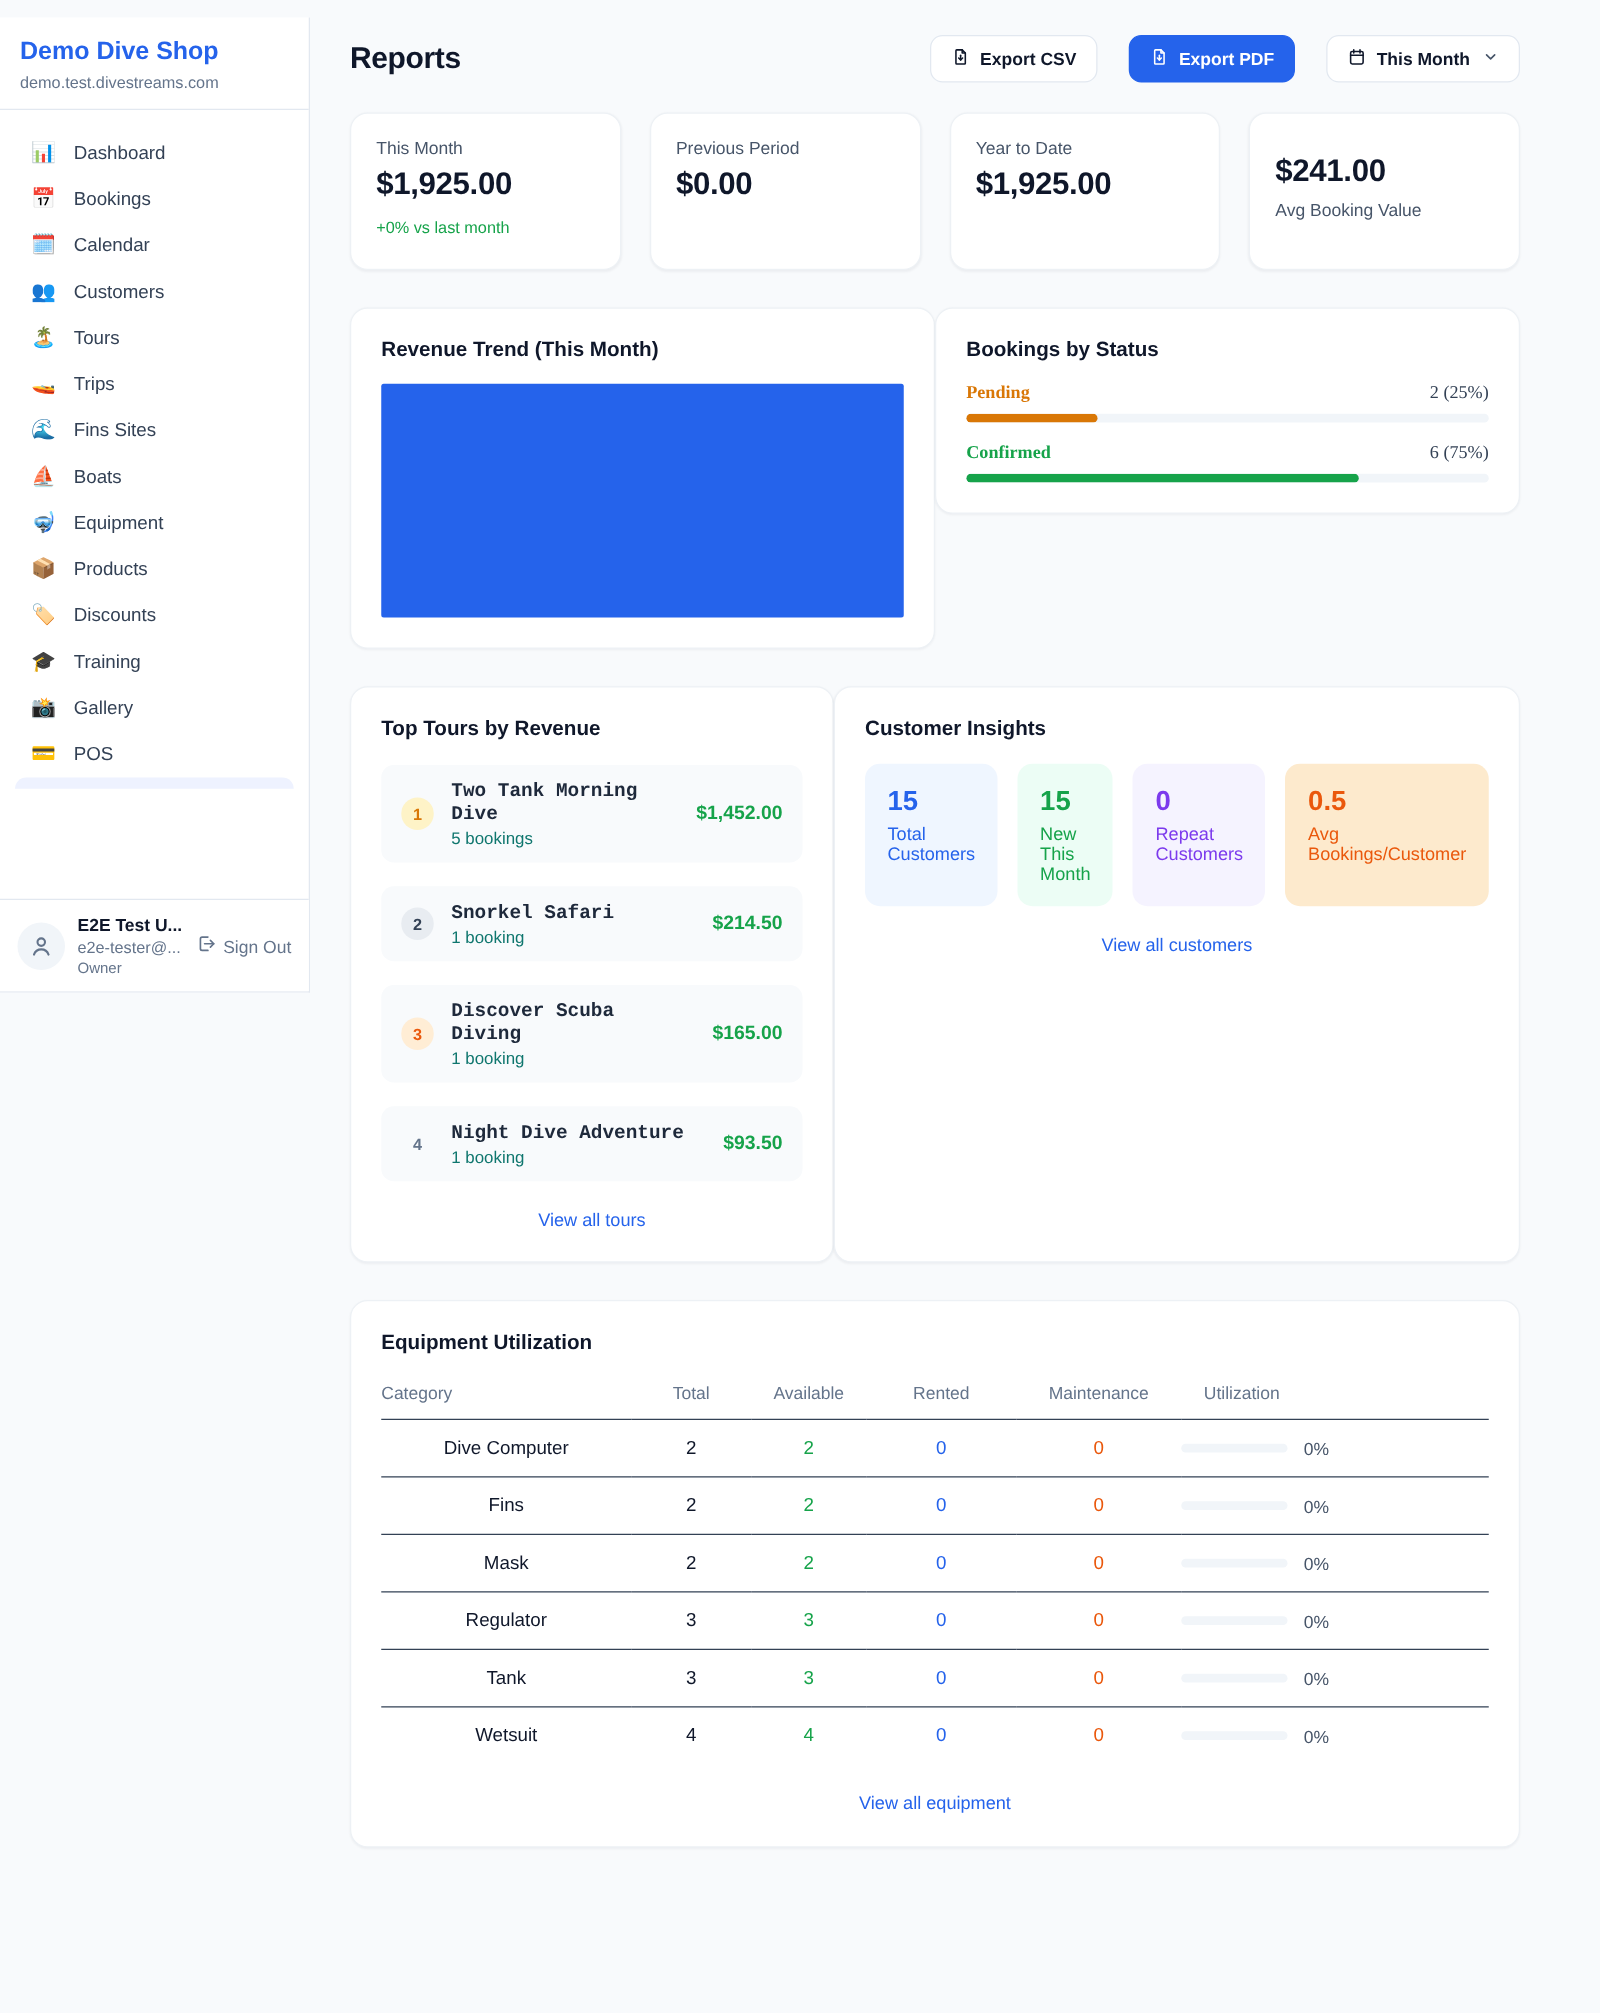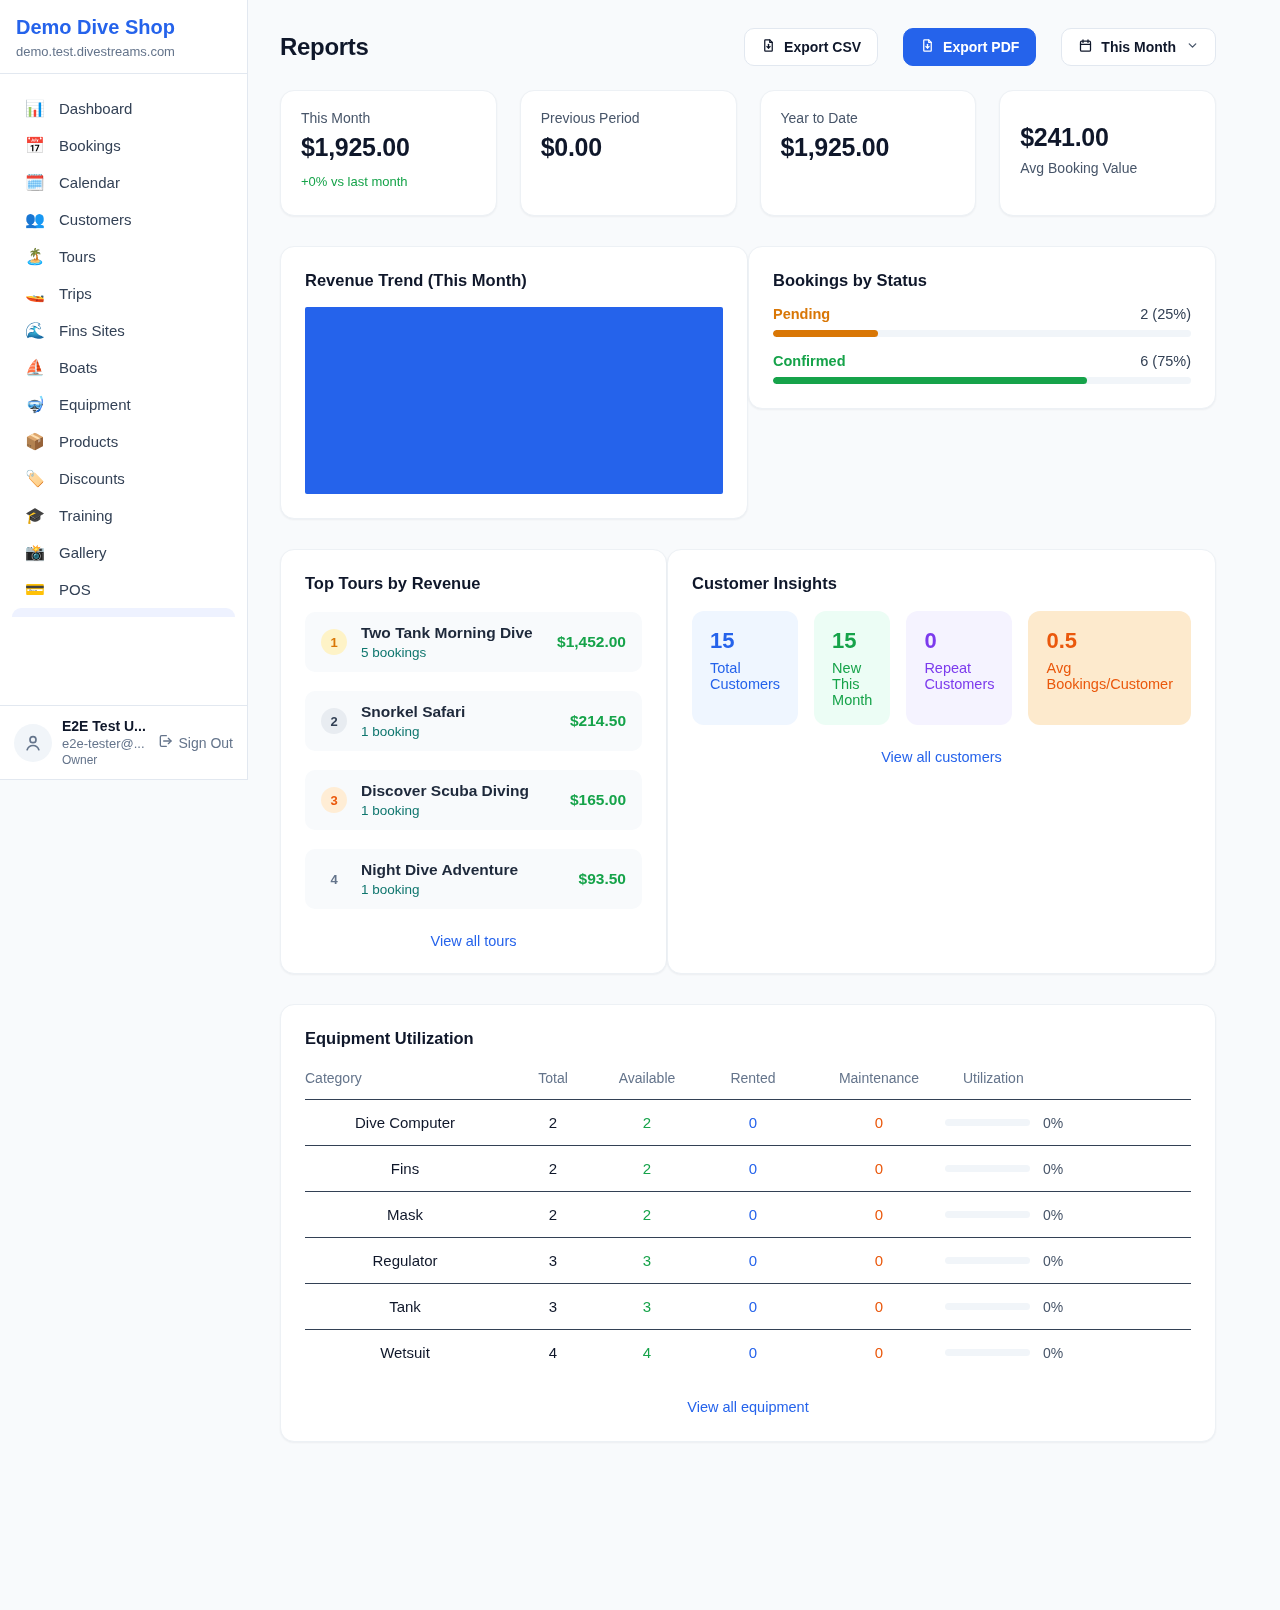--- a/index.html
+++ b/index.html
@@ -6,21 +6,21 @@
   html,body { width:1280px; }
   body {
     font-family:"Liberation Sans", sans-serif;
     background:#f8fafc;
     color:#0f172a;
     min-height:1610px;
     position:relative;
   }
   
   .sidebar {
-    position:absolute; left:0; top:0; width:248px; height:780px;
+    position:absolute; left:0; top:14px; width:248px; height:780px;
     background:#fff; border-right:1px solid #e2e8f0; border-bottom:1px solid #e2e8f0;
   }
   .shop-header { padding:16px 16px 14px; border-bottom:1px solid #e2e8f0; }
   .shop-name { font-size:20px; font-weight:700; color:#2563eb; }
   .shop-domain { font-size:13px; color:#64748b; margin-top:5px; }
   .side-nav { padding:16px 12px 0; }
   .nav-item {
     display:flex; align-items:center; gap:13px;
     padding:10px 12px; border-radius:10px; cursor:pointer;
     font-size:15px; color:#334155;
@@ -71,40 +71,40 @@
   .stat-card.value-first .stat-value { margin-top:13px; }
   .stat-card.value-first .stat-label { margin-top:8px; }
   .two-col { margin-top:30px; display:grid; grid-template-columns:1fr 1fr; }
   .two-col.start { align-items:start; }
   
   .revenue-card { padding:24px; }
   .chart-bar { margin-top:17px; height:187px; border-radius:2px; }
   
   .status-card { padding:24px; }
   .status-group { margin-top:16px; }
-  .status-head { display:flex; justify-content:space-between; align-items:baseline; font-size:14.5px; }
+  .status-head { display:flex; justify-content:space-between; align-items:baseline; font-size:14.5px;font-family:Liberation Serif, serif; }
   .status-label { font-weight:700; }
   .status-value { color:#334155; }
   .track { margin-top:8px; height:7px; border-radius:4px; background:#f1f5f9; overflow:hidden; }
   .fill { height:100%; border-radius:4px; }
   
   .tours-card { padding:24px; min-height:420px; }
   .tour-row {
     display:flex; align-items:center; gap:14px;
     background:#f8fafc; border-radius:10px; padding:12px 16px; margin-top:19px; min-height:58px;
   }
   .rank {
     width:26px; height:26px; border-radius:50%; flex:0 0 auto;
     display:flex; align-items:center; justify-content:center;
     font-size:13px; font-weight:600; color:#64748b;
   }
   .rank.gold   { background:#fef3c7; color:#d97706; }
   .rank.silver { background:#e8ecf1; color:#334155; }
   .rank.bronze { background:#ffedd5; color:#ea580c; }
-  .tour-name { font-size:15.5px; font-weight:600; color:#1e293b; }
+  .tour-name { font-size:15.5px; font-weight:600; color:#1e293b;font-family:Liberation Mono, monospace; }
   .tour-sub { font-size:13.5px; color:#0f766e; margin-top:3px; }
   .tour-rev { margin-left:auto; font-size:15.5px; font-weight:700; color:#16a34a; }
   .view-link { display:block; text-align:center; margin-top:24px; color:#2563eb; font-size:14.5px; cursor:pointer; text-decoration:none; }
   
   .insights-card { padding:24px; min-height:420px; }
   .tiles { margin-top:18px; display:grid; grid-template-columns:1fr 1fr 1fr 1fr; gap:16px; }
   .tile { border-radius:12px; padding:17px 18px; min-height:88px; }
   .tile-value { font-size:22px; font-weight:800; }
   .tile-label { font-size:14.5px; margin-top:6px; }
   .tile.blue   { background:#eff6ff; } .tile.blue .tile-value, .tile.blue .tile-label { color:#2563eb; }

